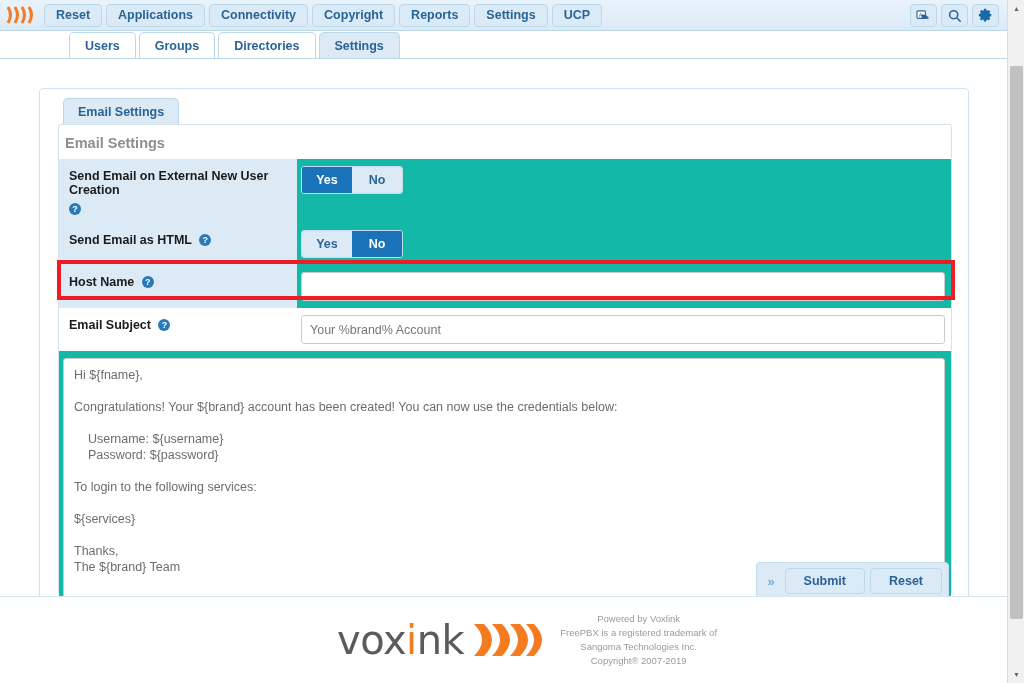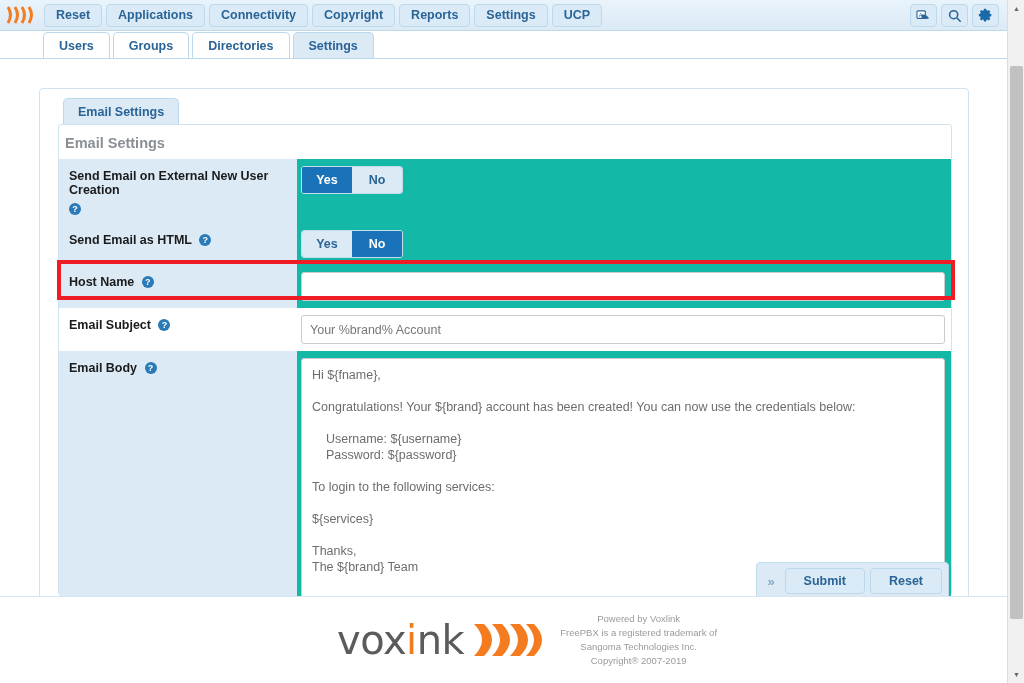--- a/index.html
+++ b/index.html
@@ -28,21 +28,21 @@
   }
   .nav-right { position:absolute; right:8px; top:4px; display:flex; gap:4px; }
   .nav-icon-btn {
     width:27px; height:23px; display:flex; align-items:center; justify-content:center;
     background:#dbeaf7; border:1px solid #bcd9ec; border-radius:4px; cursor:pointer;
   }
 
   
   .subtabs {
     position:absolute; left:0; top:31px; width:1007px; height:28px;
-    background:#fff; display:flex; align-items:flex-end; padding-left:43px;
+    background:#fff; display:flex; align-items:flex-end; padding-left:69px;
     border-bottom:1px solid #bcd9ec;
   }
   .subtab {
     height:26px; padding:0 15px; display:flex; align-items:center;
     font-size:12.5px; font-weight:bold; color:#2a6496;
     background:#fff; border:1px solid #bcd9ec; border-bottom:none;
     border-radius:5px 5px 0 0; margin-right:3px; cursor:pointer;
   }
   .subtab.active { background:#dceaf6; }
 
@@ -248,24 +248,20 @@
           <div class="label-cell">
             <span>Email Subject</span>
             <span class="help-icon">?</span>
           </div>
           <div class="field-cell">
             <input class="text-input" type="text" value="Your %brand% Account" style="">
           </div>
         </div>
 
         <div class="row">
-          <div class="label-cell">
-            <span>Email Body</span>
-            <span class="help-icon">?</span>
-          </div>
           <div class="field-cell">
             <div class="textarea">Hi ${fname},
 
 Congratulations! Your ${brand} account has been created! You can now use the credentials below:
 
     Username: ${username}
     Password: ${password}
 
 To login to the following services:
 

